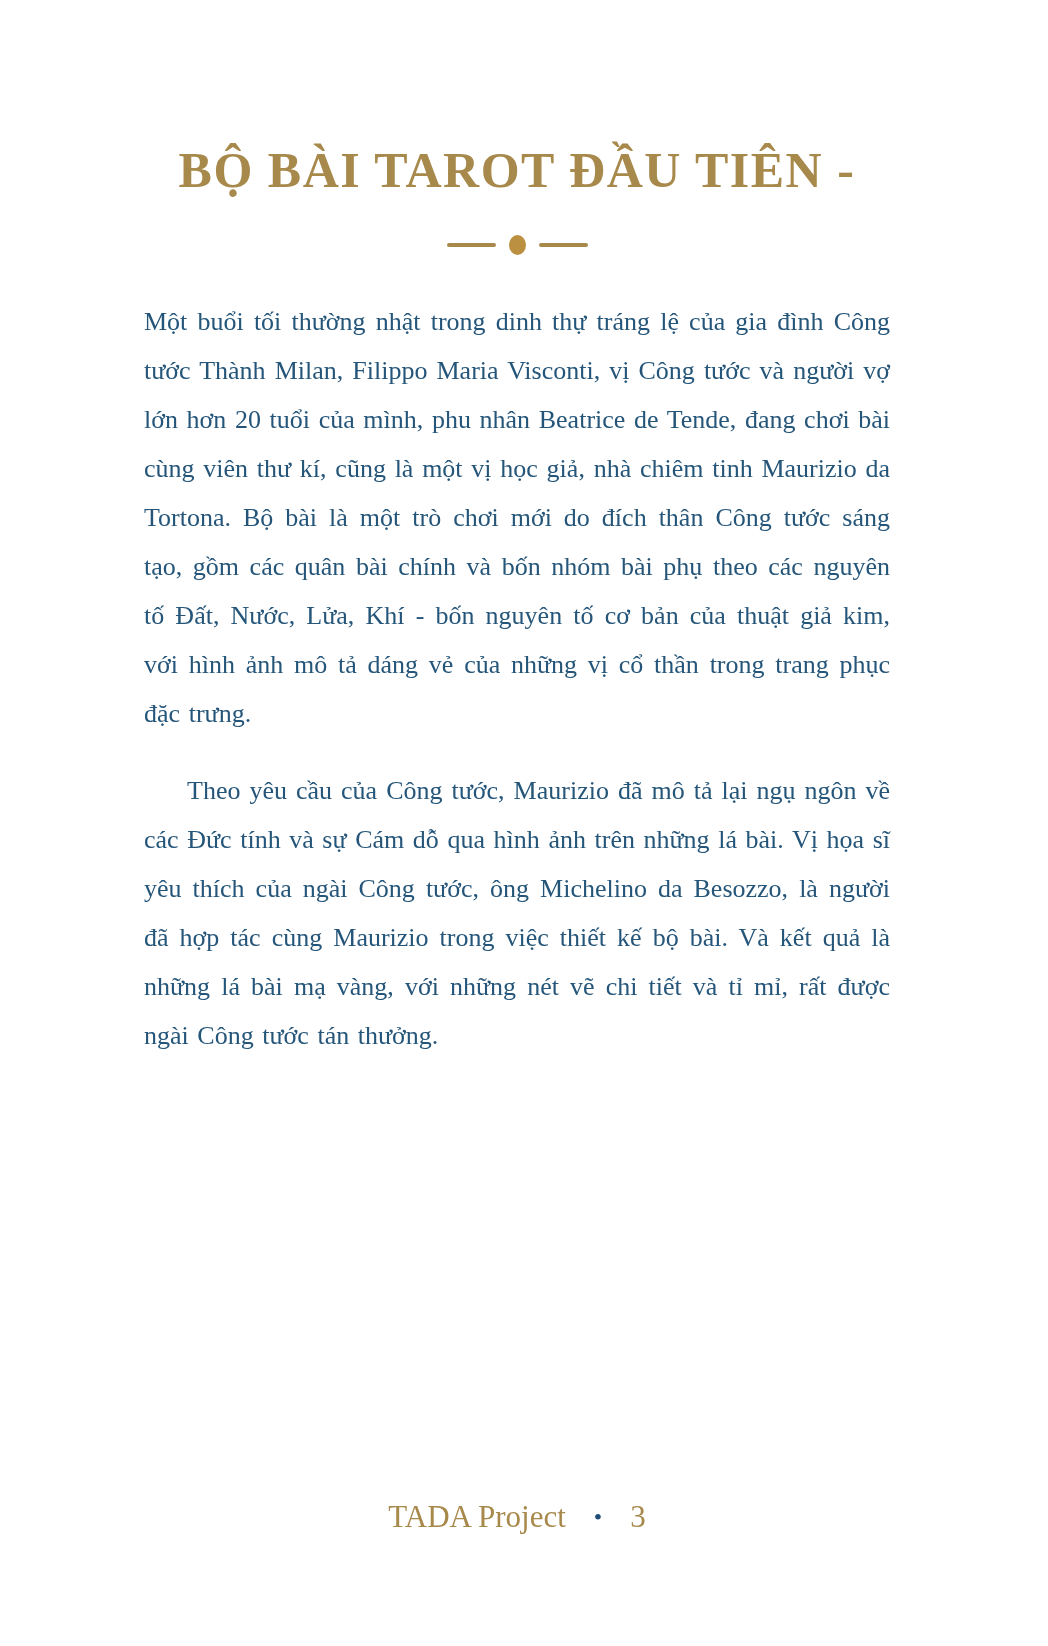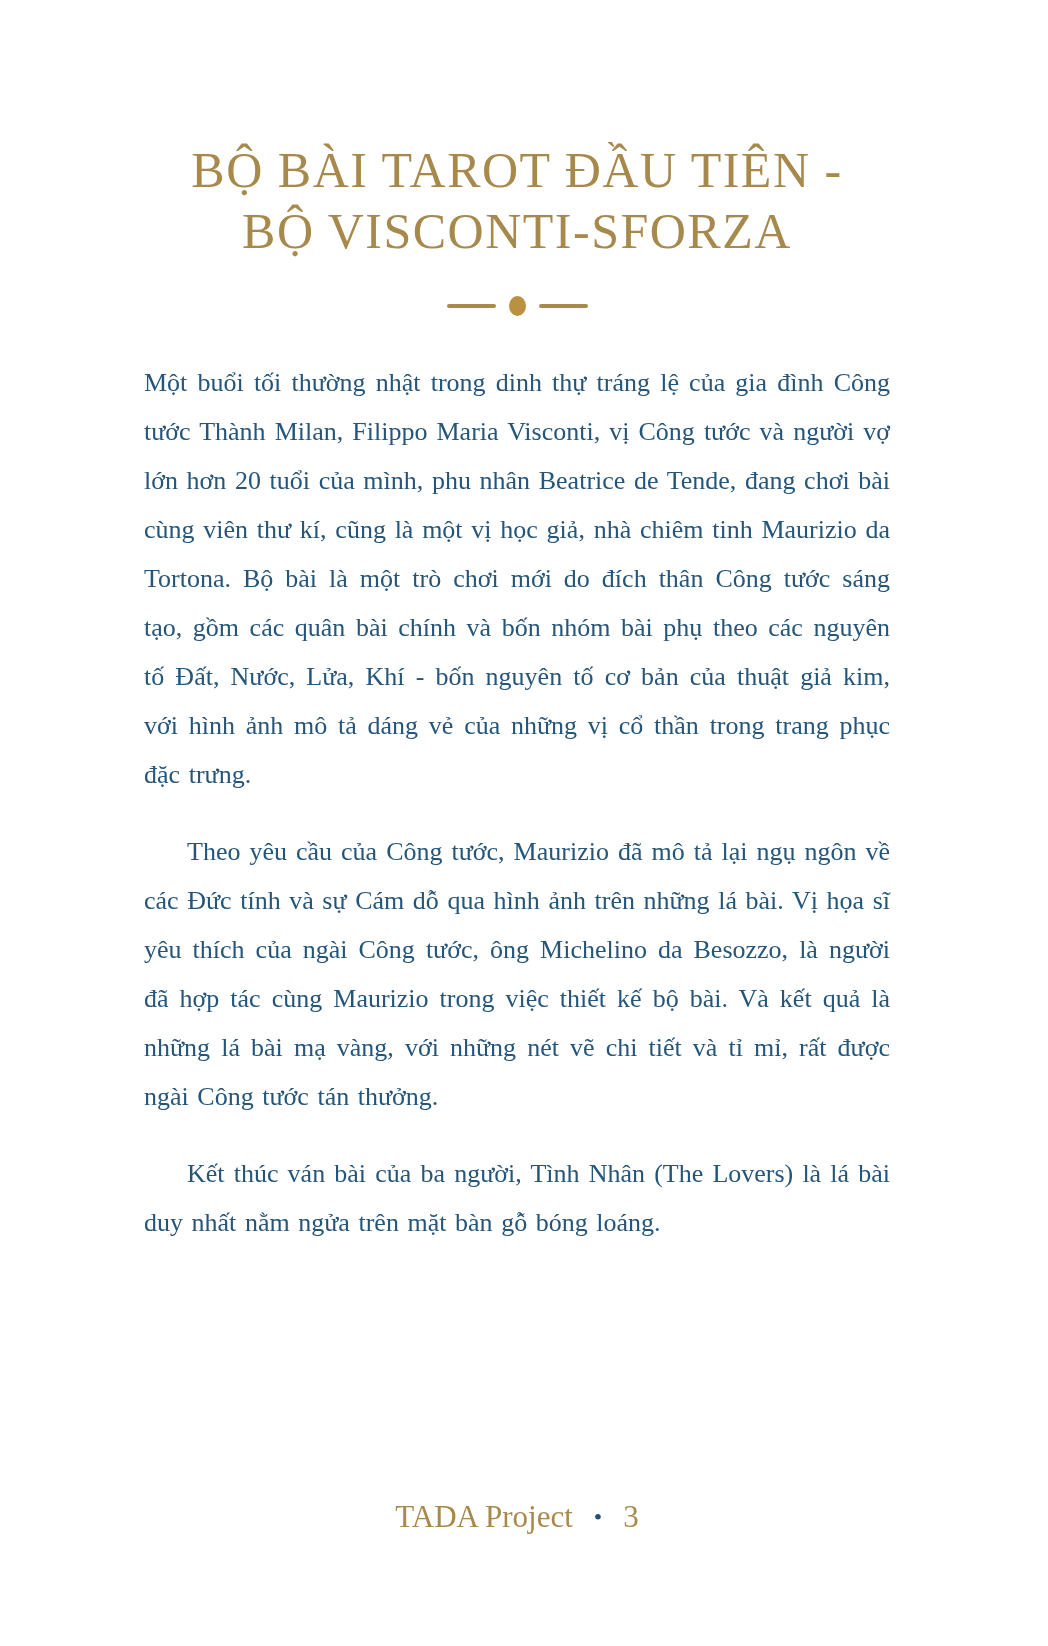--- a/index.html
+++ b/index.html
@@ -15,21 +15,21 @@
     height: 1646px;
     background: #ffffff;
     display: flex;
     flex-direction: column;
     padding: 140px 158px 0 144px;
   }
   
   .title {
     text-align: center;
     color: #A8894C;
-    font-weight: 400;
+    font-weight: 700;
     font-size: 50px;
     line-height: 61px;
     letter-spacing: 1.5px;
   }
   .title .title-line { display: block; }
   
   .divider {
     margin: 32px auto 0 auto;
     display: flex;
     align-items: center;
@@ -61,51 +61,49 @@
   }
   .body-text p + p { margin-top: 24px; }
   .body-text p.indent { text-indent: 43px; margin-top: 28px; }
   
   .footer {
     margin-top: auto;
     margin-bottom: 112px;
     display: flex;
     justify-content: center;
     align-items: center;
-    gap: 21px;
+    gap: 28px;
     color: #A8894C;
     font-size: 31px;
     line-height: 34px;
   }
   .footer .footer-bullet {
     color: #1F4E79;
     font-size: 24px;
     line-height: 34px;
   }
 </style>
 </head>
 <body>
 
 <div class="page">
 
   <h1 class="title">
     <span class="title-line">BỘ BÀI TAROT ĐẦU TIÊN -</span>
-    <span class="title-line">BỘ VISCONTI-SFORZA</span>
   </h1>
 
   <div class="divider">
     <span class="divider-line"></span>
     <span class="divider-dot"></span>
     <span class="divider-line"></span>
   </div>
 
   <div class="body-text">
     <p>Một buổi tối thường nhật trong dinh thự tráng lệ của gia đình Công tước Thành Milan, Filippo Maria Visconti, vị Công tước và người vợ lớn hơn 20 tuổi của mình, phu nhân Beatrice de Tende, đang chơi bài cùng viên thư kí, cũng là một vị học giả, nhà chiêm tinh Maurizio da Tortona. Bộ bài là một trò chơi mới do đích thân Công tước sáng tạo, gồm các quân bài chính và bốn nhóm bài phụ theo các nguyên tố Đất, Nước, Lửa, Khí - bốn nguyên tố cơ bản của thuật giả kim, với hình ảnh mô tả dáng vẻ của những vị cổ thần trong trang phục đặc trưng.</p>
     <p class="indent">Theo yêu cầu của Công tước, Maurizio đã mô tả lại ngụ ngôn về các Đức tính và sự Cám dỗ qua hình ảnh trên những lá bài. Vị họa sĩ yêu thích của ngài Công tước, ông Michelino da Besozzo, là người đã hợp tác cùng Maurizio trong việc thiết kế bộ bài. Và kết quả là những lá bài mạ vàng, với những nét vẽ chi tiết và tỉ mỉ, rất được ngài Công tước tán thưởng.</p>
-    <p class="indent">Kết thúc ván bài của ba người, Tình Nhân (The Lovers) là lá bài duy nhất nằm ngửa trên mặt bàn gỗ bóng loáng.</p>
   </div>
 
   <div class="footer">
     <span>TADA Project</span>
     <span class="footer-bullet">•</span>
     <span>3</span>
   </div>
 
 </div>
 

